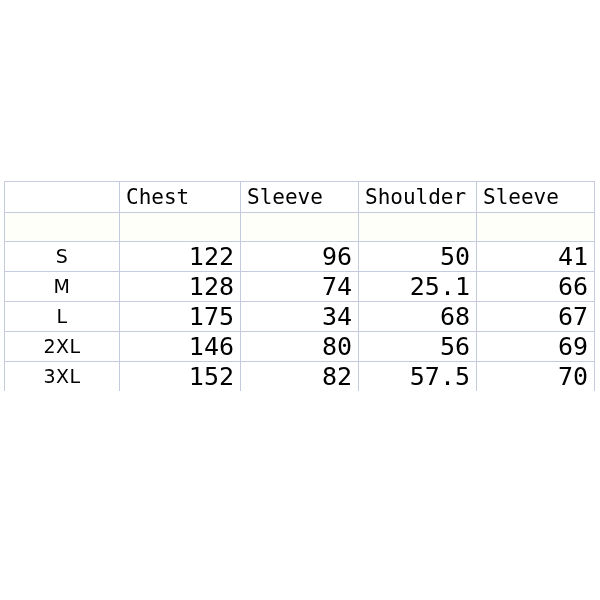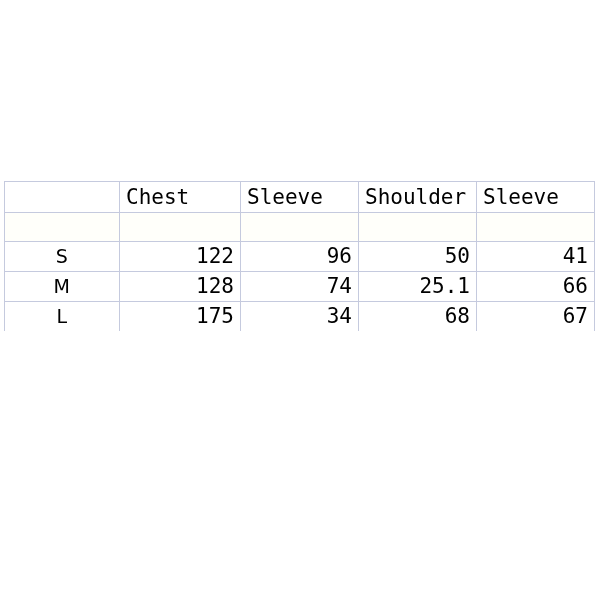--- a/index.html
+++ b/index.html
@@ -66,21 +66,21 @@
   
   tr.spacer-row td {
     height: 29px;
     background: #fffffa;
   }
 
   
   tr.data-row td {
     height: 29px;
     font-family: "DejaVu Sans Mono", monospace;
-    font-size: 21px;
+    font-size: 25px;
     line-height: 29px;
     color: #000000;
     text-align: right;
     white-space: nowrap;
     overflow: hidden;
   }
   tr.data-row td.size-cell {
     text-align: center;
     font-family: "DejaVu Sans", sans-serif;
     font-size: 19px;
@@ -142,16 +142,30 @@
 
       <tr class="data-row">
         <td class="size-cell">L</td>
         <td>175</td>
         <td>34</td>
         <td>68</td>
         <td>67</td>
       </tr>
 
 
+      <tr class="data-row">
+        <td class="size-cell">2XL</td>
+        <td>146</td>
+        <td>80</td>
+        <td>56</td>
+        <td>69</td>
+      </tr>
 
+      <tr class="data-row last-row">
+        <td class="size-cell">3XL</td>
+        <td>152</td>
+        <td>82</td>
+        <td>57.5</td>
+        <td>70</td>
+      </tr>
     </tbody>
   </table>
 </div>
 
 </body></html>

